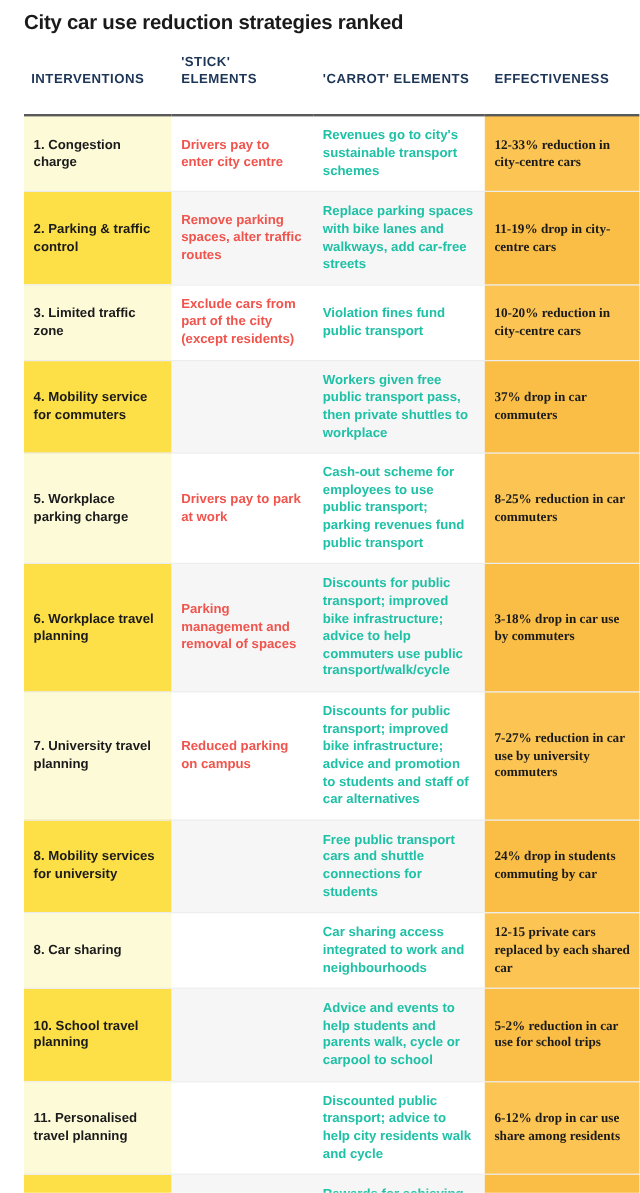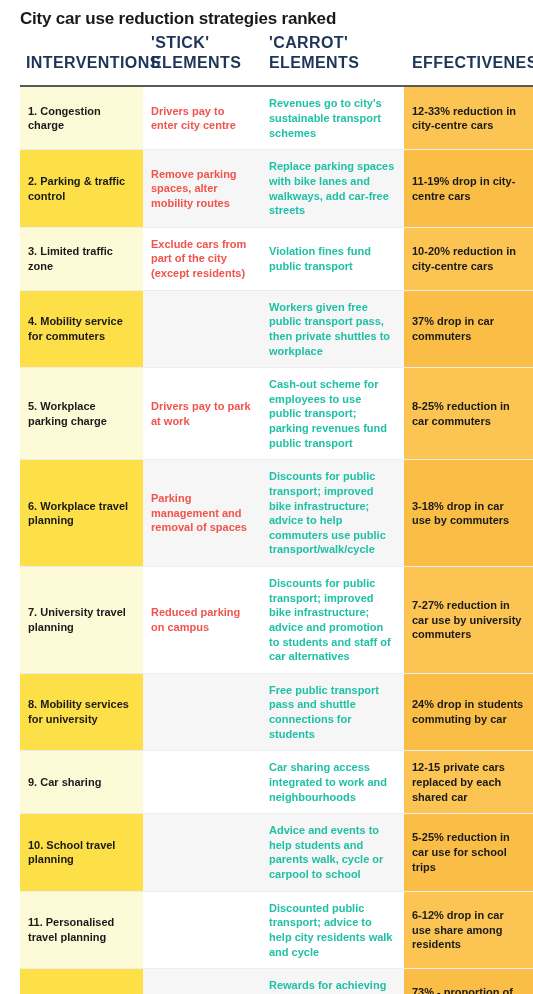--- a/index.html
+++ b/index.html
@@ -29,27 +29,27 @@
     padding: 9px 20px 0 20px;
     line-height: 1.2;
   }
   table.dw-table {
     width: 513px;
     margin: 0 0 0 20px;
     border-collapse: collapse;
     table-layout: fixed;
   }
   table.dw-table th {
-    font-size: 16px;
+    font-size: 11px;
     font-weight: bold;
     color: #1d3557;
     text-align: left;
     letter-spacing: 0.4px;
     vertical-align: bottom;
-    padding: 0 8px 12px 8px;
+    padding: 0 8px 22px 8px;
     line-height: 1.25;
     border-bottom: 2.5px solid #595959;
     height: 44px;
   }
   table.dw-table th.c1 { padding-left: 6px; }
   table.dw-table td {
     font-size: 11px;
     vertical-align: middle;
     padding: 9px 8px;
     line-height: 1.33;
@@ -75,20 +75,21 @@
   td.cell-carrot {
     color: #1fc1a6;
     font-weight: bold;
     margin-top: 16px;
   }
   td.cell-effect {
     background: #f9bf4a;
     color: #1a1a1a;
     font-weight: bold;
     border-bottom: 1px solid #f0b644;
+    font-family: Liberation Serif, serif;
   }
   tr.row-odd td.cell-stick,
   tr.row-odd td.cell-carrot { background: #ffffff; }
   tr.row-even td.cell-stick,
   tr.row-even td.cell-carrot { background: #f6f6f6; }
   tr.row-even td.cell-intervention { background: #fde047; }
   tr.row-odd td.cell-intervention { background: #fdfad8; }
   tr.row-even td.cell-effect { background: #fabe47; }
   tr.row-odd td.cell-effect { background: #fcc453; }
   tr:last-child td { border-bottom: none; }
@@ -117,21 +118,21 @@
     </thead>
     <tbody>
       <tr class="row-odd">
         <td class="cell-intervention">1. Congestion charge</td>
         <td class="cell-stick">Drivers pay to enter city centre</td>
         <td class="cell-carrot">Revenues go to city's sustainable transport schemes</td>
         <td class="cell-effect">12-33% reduction in city-centre cars</td>
       </tr>
       <tr class="row-even">
         <td class="cell-intervention">2. Parking &amp; traffic control</td>
-        <td class="cell-stick">Remove parking spaces, alter mobility routes</td>
+        <td class="cell-stick">Remove parking spaces, alter traffic routes</td>
         <td class="cell-carrot">Replace parking spaces with bike lanes and walkways, add car-free streets</td>
         <td class="cell-effect">11-19% drop in city-centre cars</td>
       </tr>
       <tr class="row-odd">
         <td class="cell-intervention">3. Limited traffic zone</td>
         <td class="cell-stick">Exclude cars from part of the city (except residents)</td>
         <td class="cell-carrot">Violation fines fund public transport</td>
         <td class="cell-effect">10-20% reduction in city-centre cars</td>
       </tr>
       <tr class="row-even">
@@ -154,34 +155,34 @@
       </tr>
       <tr class="row-odd">
         <td class="cell-intervention">7. University travel planning</td>
         <td class="cell-stick">Reduced parking on campus</td>
         <td class="cell-carrot">Discounts for public transport; improved bike infrastructure; advice and promotion to students and staff of car alternatives</td>
         <td class="cell-effect">7-27% reduction in car use by university commuters</td>
       </tr>
       <tr class="row-even">
         <td class="cell-intervention">8. Mobility services for university</td>
         <td class="cell-stick"></td>
-        <td class="cell-carrot">Free public transport pass and shuttle connections for students</td>
+        <td class="cell-carrot">Free public transport cars and shuttle connections for students</td>
         <td class="cell-effect">24% drop in students commuting by car</td>
       </tr>
       <tr class="row-odd">
-        <td class="cell-intervention">9. Car sharing</td>
+        <td class="cell-intervention">8. Car sharing</td>
         <td class="cell-stick"></td>
         <td class="cell-carrot">Car sharing access integrated to work and neighbourhoods</td>
         <td class="cell-effect">12-15 private cars replaced by each shared car</td>
       </tr>
       <tr class="row-even">
         <td class="cell-intervention">10. School travel planning</td>
         <td class="cell-stick"></td>
         <td class="cell-carrot">Advice and events to help students and parents walk, cycle or carpool to school</td>
-        <td class="cell-effect">5-25% reduction in car use for school trips</td>
+        <td class="cell-effect">5-2% reduction in car use for school trips</td>
       </tr>
       <tr class="row-odd">
         <td class="cell-intervention">11. Personalised travel planning</td>
         <td class="cell-stick"></td>
         <td class="cell-carrot">Discounted public transport; advice to help city residents walk and cycle</td>
         <td class="cell-effect">6-12% drop in car use share among residents</td>
       </tr>
       <tr class="row-even">
         <td class="cell-intervention">12. App for sustainable mobility</td>
         <td class="cell-stick"></td>

